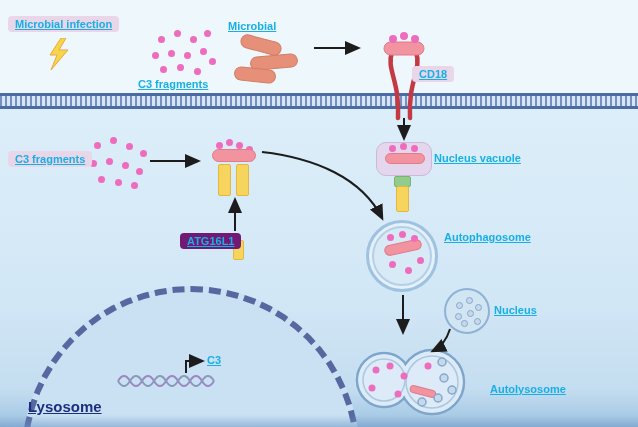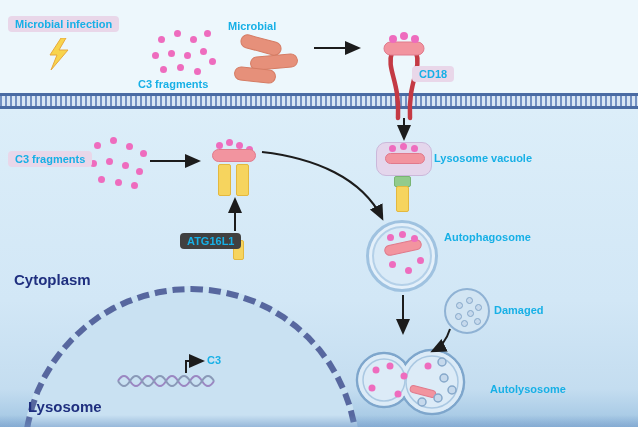--- a/index.html
+++ b/index.html
@@ -19,25 +19,25 @@
     z-index:1;
   }
   .nucleus{
     position:absolute;left:22px;top:286px;width:326px;height:326px;border-radius:50%;
     border:6px dashed #57679f;background:#c9e1f2;z-index:1;
   }
   .overlay{position:absolute;left:0;top:0;z-index:3;pointer-events:none;}
   .arr{stroke:#1c1c1c;stroke-width:2;fill:none;}
   .lbl{
     position:absolute;font-size:11px;font-weight:bold;color:#17b0e6;
-    white-space:nowrap;z-index:4;line-height:1.1;
+    white-space:nowrap;z-index:4;line-height:1.1;text-decoration:underline;
   }
   .box{padding:2px 7px;border-radius:4px;}
   .box-pink{background:#e9d7e9;}
-  .box-yellow{background:#404040;}
+  .box-yellow{background:#701a75;}
   .box-green{background:#cde9c8;}
   .big{font-size:15px;color:#1f2f7f;z-index:6;}
   .dot{position:absolute;width:7px;height:7px;border-radius:50%;background:#ee6cbe;z-index:2;}
   .capsule{position:absolute;background:#f2949f;border:1px solid #e07a8c;border-radius:7px;z-index:2;}
   .yrect{position:absolute;background:#f6d45e;border:1px solid #e4b83e;border-radius:2px;z-index:2;}
   .grect{position:absolute;background:#92cb8c;border:1px solid #79b573;border-radius:2px;z-index:2;}
   .microbe{position:absolute;background:#e6907a;border:1.5px solid #d57c64;border-radius:999px;z-index:2;}
   .organelle{position:absolute;box-sizing:border-box;border-radius:50%;z-index:2;}
   .autophagosome{left:366px;top:220px;width:72px;height:72px;background:#e4f0fa;border:3px solid #9fc2e0;}
   .autophagosome .inner{position:absolute;inset:3px;border-radius:50%;border:2px solid #b4d0e8;background:#d9eaf7;}
@@ -188,23 +188,22 @@
     <line class="arr" x1="403" y1="295" x2="403" y2="332" marker-end="url(#ah)"></line>
     <path class="arr" d="M450,329 Q445,345 433,351" marker-end="url(#ah)"></path>
     <path class="arr" d="M186,373 L186,361 L202,361" marker-end="url(#ah)"></path>
   </svg>
 
   <div class="lbl box box-pink" style="left:8px;top:16px">Microbial infection</div>
   <div class="lbl" style="left:228px;top:20px">Microbial</div>
   <div class="lbl" style="left:138px;top:78px">C3 fragments</div>
   <div class="lbl box box-pink" style="left:412px;top:66px">CD18</div>
   <div class="lbl box box-pink" style="left:8px;top:151px">C3 fragments</div>
-  <div class="lbl" style="left:434px;top:152px">Lysosome vacuole</div>
+  <div class="lbl" style="left:434px;top:152px">Nucleus vacuole</div>
   <div class="lbl box box-yellow" style="left:180px;top:233px">ATG16L1</div>
   <div class="lbl" style="left:444px;top:231px">Autophagosome</div>
-  <div class="lbl" style="left:494px;top:304px">Damaged</div>
+  <div class="lbl" style="left:494px;top:304px">Nucleus</div>
   <div class="lbl" style="left:490px;top:383px">Autolysosome</div>
   <div class="lbl" style="left:207px;top:354px">C3</div>
-  <div class="lbl big" style="left:14px;top:272px">Cytoplasm</div>
   <div class="lbl big" style="left:28px;top:399px">Lysosome</div>
 
   <div class="band"></div>
 </div>
 
 </body></html>

